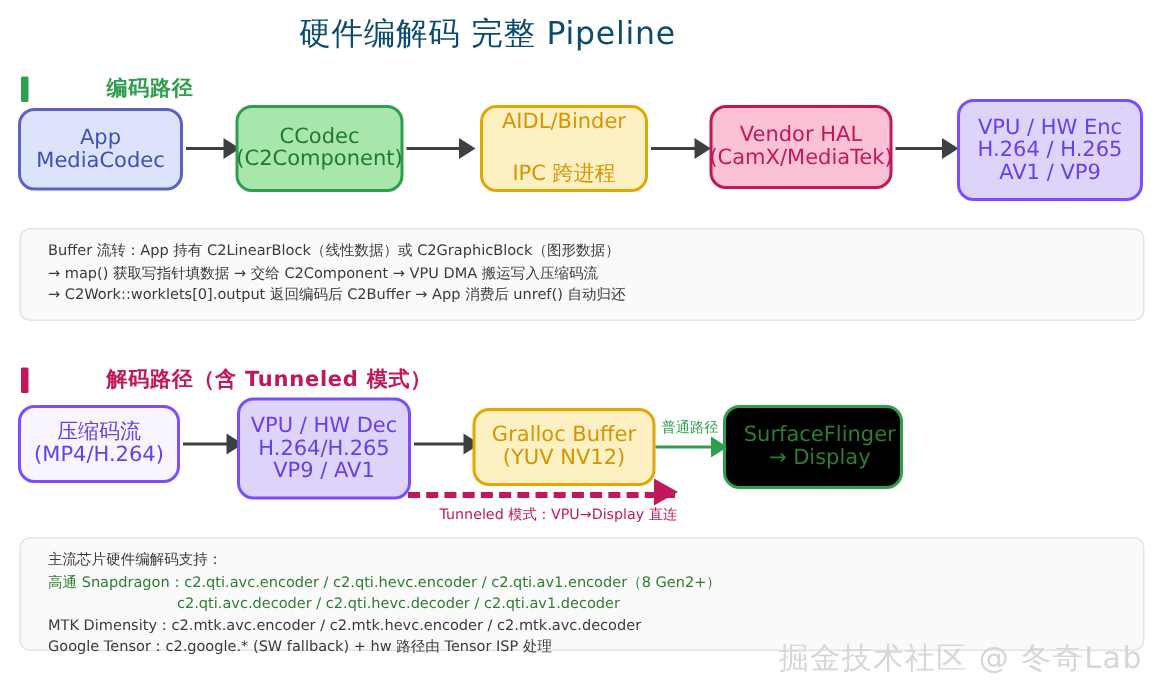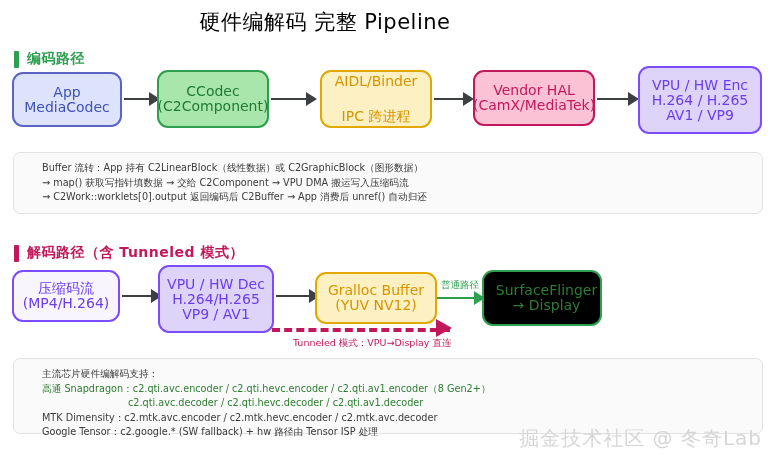--- a/index.html
+++ b/index.html
@@ -10,28 +10,28 @@
     overflow:hidden;
     position:relative;
   }
   #page{position:relative;width:776px;height:462px;}
 
   .title{
     position:absolute;left:0;top:8px;width:650px;
     text-align:center;
     font-size:21px;
     letter-spacing:.5px;
-    color:#000000;
+    color:#0c4a6e;
     font-family:"DejaVu Sans","Liberation Sans",sans-serif;
   }
 
   
   .sec-head{position:absolute;display:flex;align-items:center;gap:8px;}
   .sec-bar{width:5px;height:17px;border-radius:1px;display:block;}
-  .sec-label{font-size:14px;font-weight:600;letter-spacing:.5px;}
+  .sec-label{font-size:14px;font-weight:600;letter-spacing:.5px;margin-left:44px;}
 
   
   .box{
     position:absolute;
     border-radius:11px;
     border-width:2px;border-style:solid;
     display:flex;flex-direction:column;
     align-items:center;justify-content:center;
     text-align:right;
     font-size:14px;
@@ -78,21 +78,21 @@
     position:absolute;font-size:9.5px;color:#c2185b;white-space:nowrap;
   }
 
   
   .note{
     position:absolute;
     background:#fafafa;
     border:1px solid #e3e3e3;
     border-radius:7px;
     box-sizing:border-box;
-    padding:8px 28px;
+    padding:8px 18px;
   }
   .note-line{
     font-size:9.7px;line-height:14.6px;white-space:nowrap;
     color:#3a3a3a;
   }
   .note-line.em-green{color:#2e7d32;}
   .note-line.indent{padding-left:86px;}
 
   .watermark{
     position:absolute;right:14px;bottom:10px;

